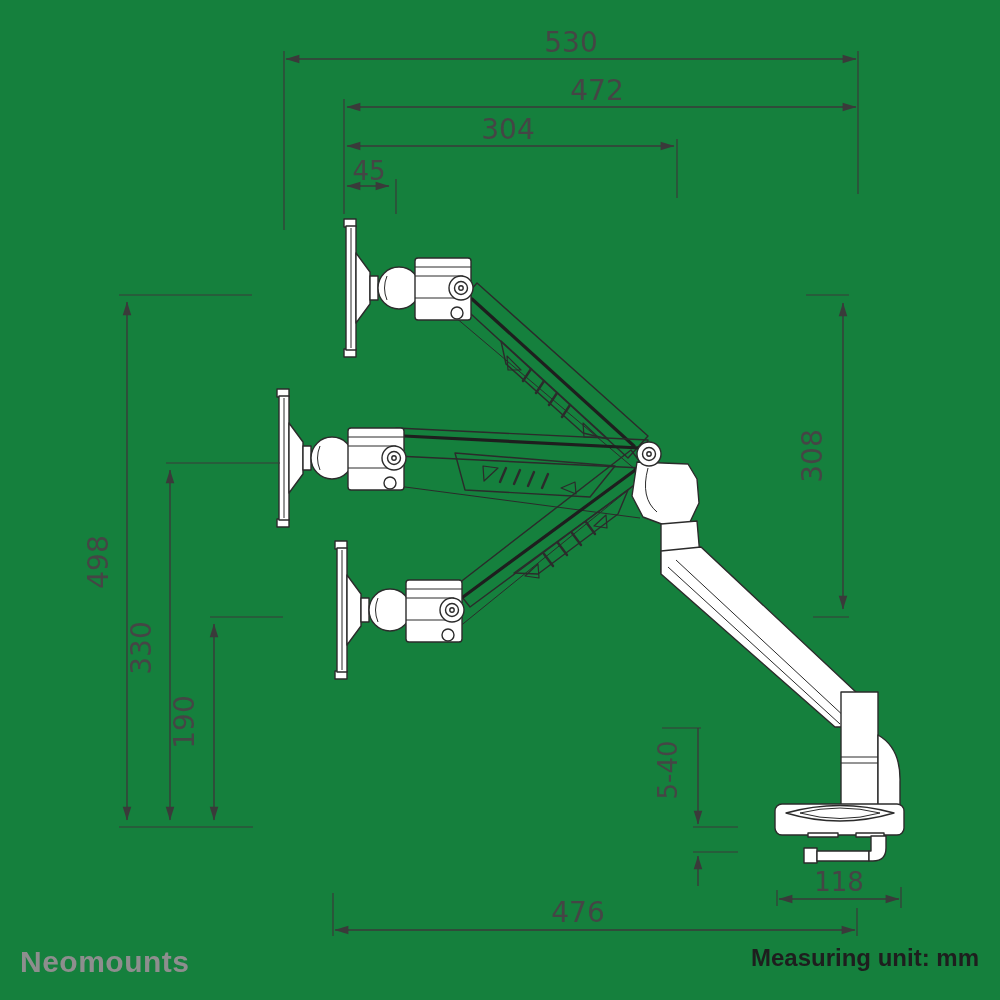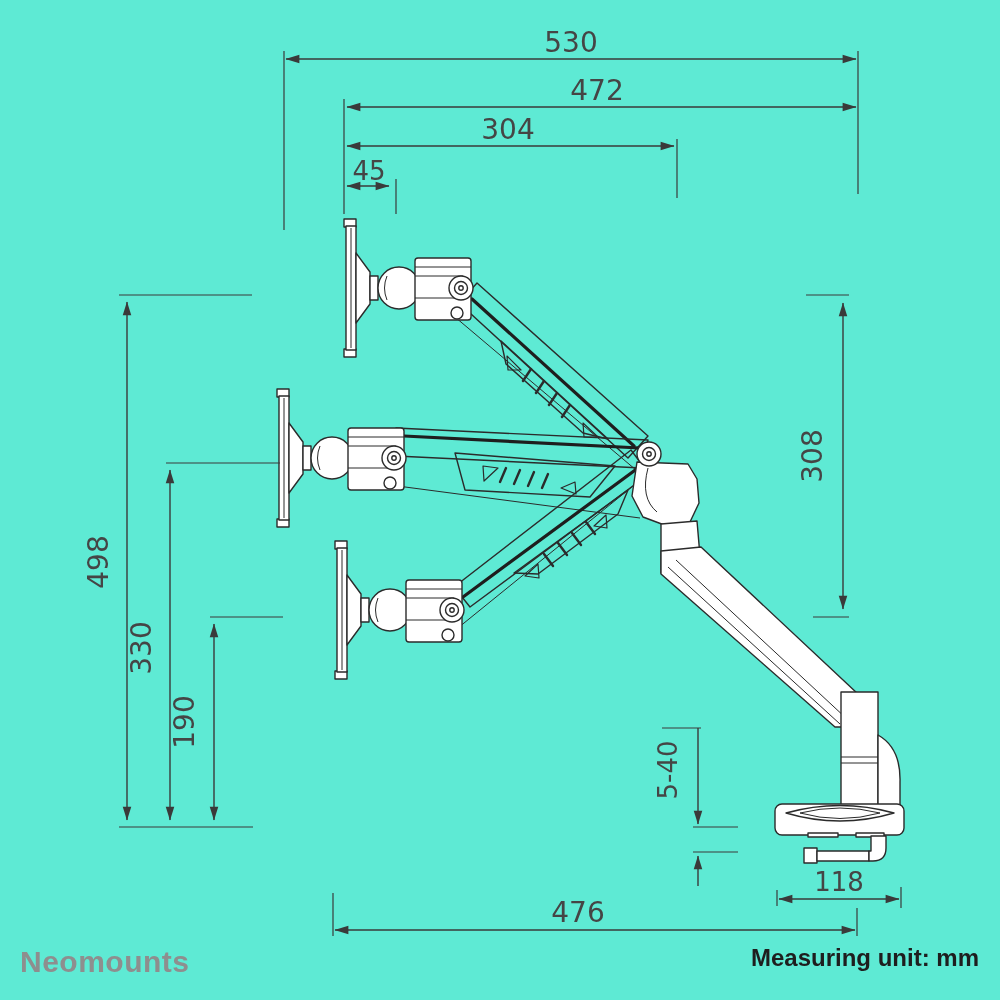--- a/index.html
+++ b/index.html
@@ -1,16 +1,16 @@
 <!DOCTYPE html>
 <html><head>
 <meta charset="utf-8">
 <style>
   html,body{margin:0;padding:0;background:#fff;}
-  .stage{position:relative;width:1000px;height:1000px;background:#5eead4;overflow:hidden;
+  .stage{position:relative;width:1000px;height:1000px;background:#15803d;overflow:hidden;
          font-family:"DejaVu Sans",sans-serif;}
   svg{position:absolute;left:0;top:0;}
   .dim-line{stroke:#3a3a3a;stroke-width:1.4;fill:none;}
   .ext-line{stroke:#3a3a3a;stroke-width:1.2;fill:none;}
   .dim-text{fill:#454545;font-size:28px;font-family:"DejaVu Sans",sans-serif;}
   .dim-text-sm{fill:#454545;font-size:26px;font-family:"DejaVu Sans",sans-serif;}
   .part{stroke:#2b2b2b;stroke-width:1.4;fill:#ffffff;stroke-linejoin:round;}
   .wire{stroke:#2b2b2b;stroke-width:1.4;fill:none;stroke-linejoin:round;}
   .thin{stroke:#2b2b2b;stroke-width:1;fill:none;}
   .spring{stroke:#1e1e1e;stroke-width:3.2;fill:none;stroke-linecap:round;}

